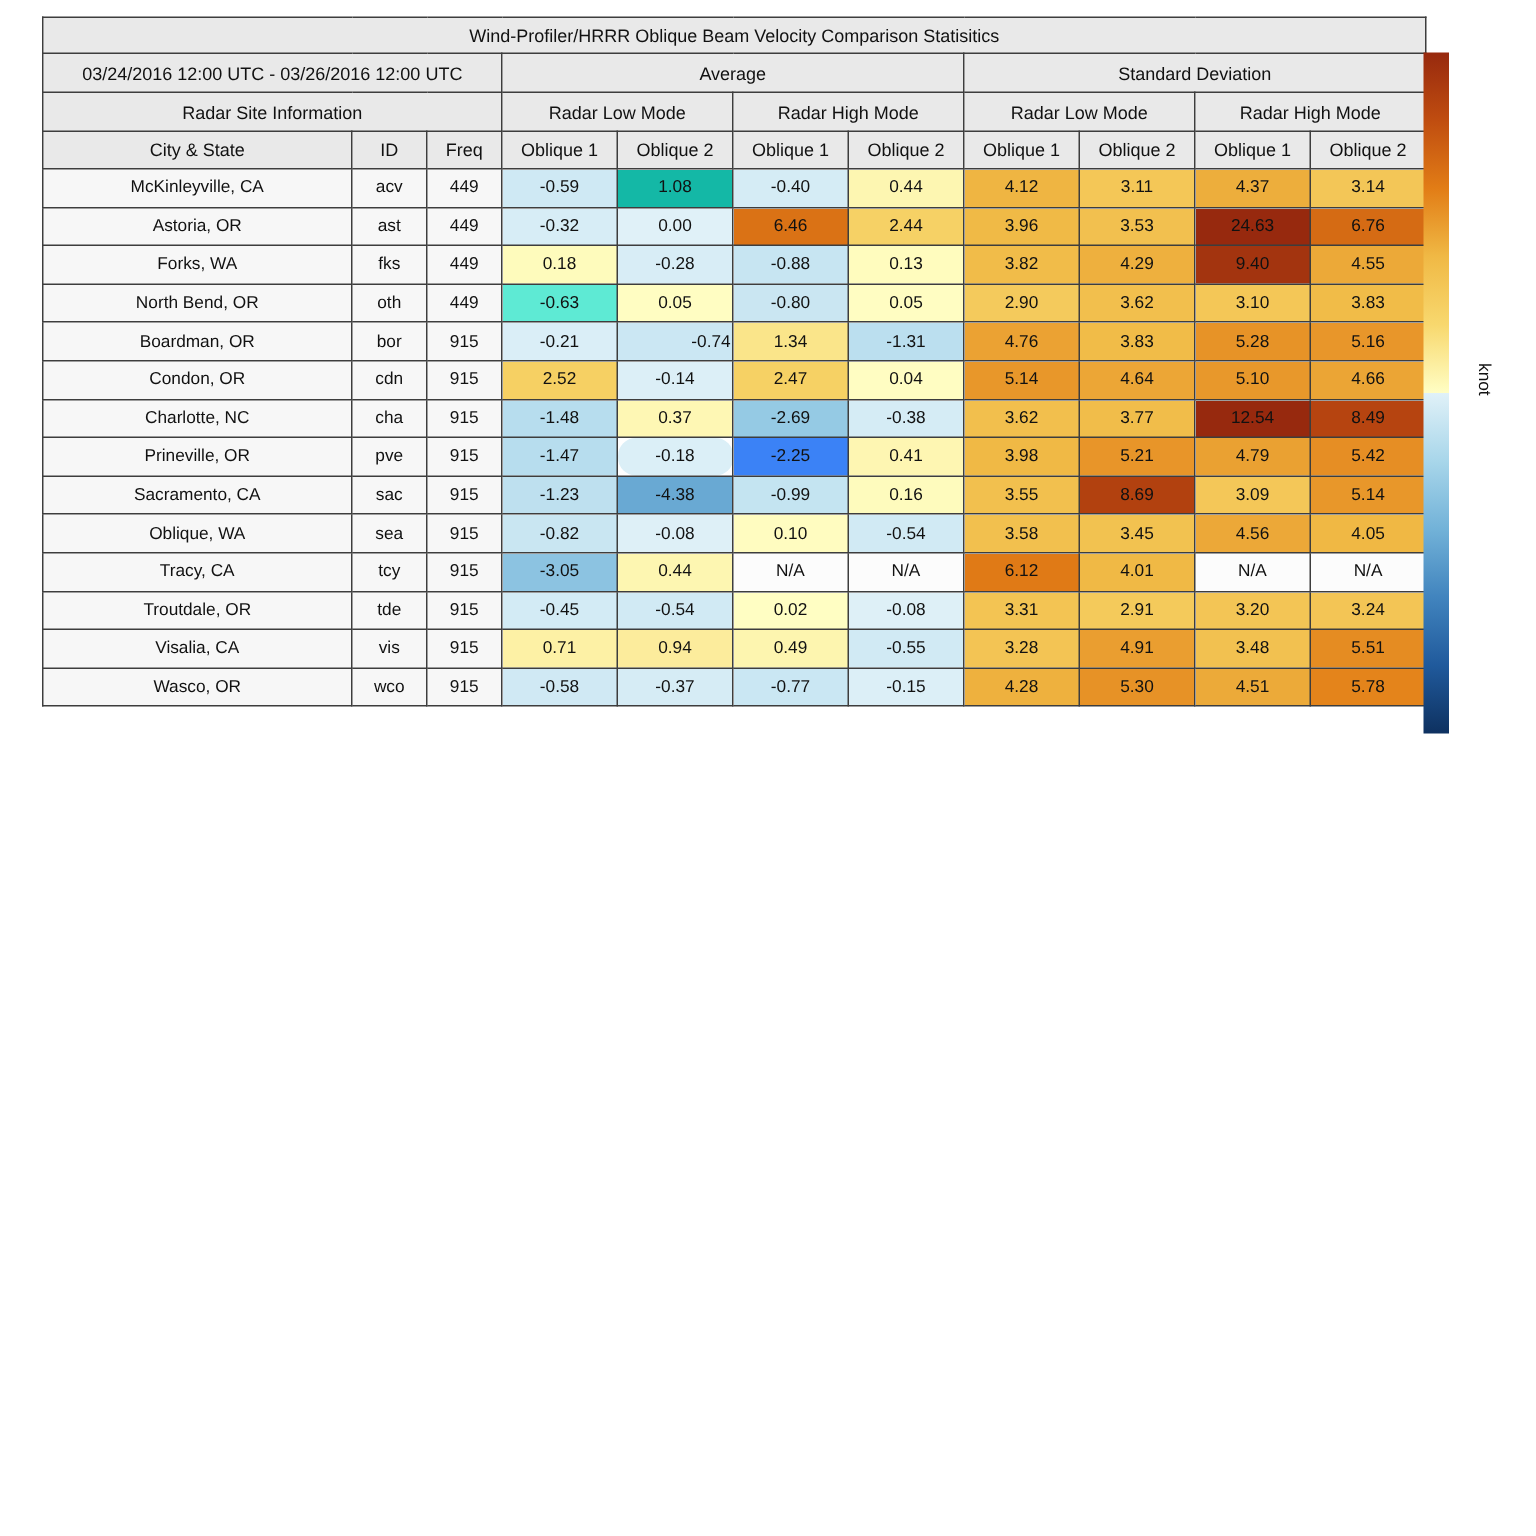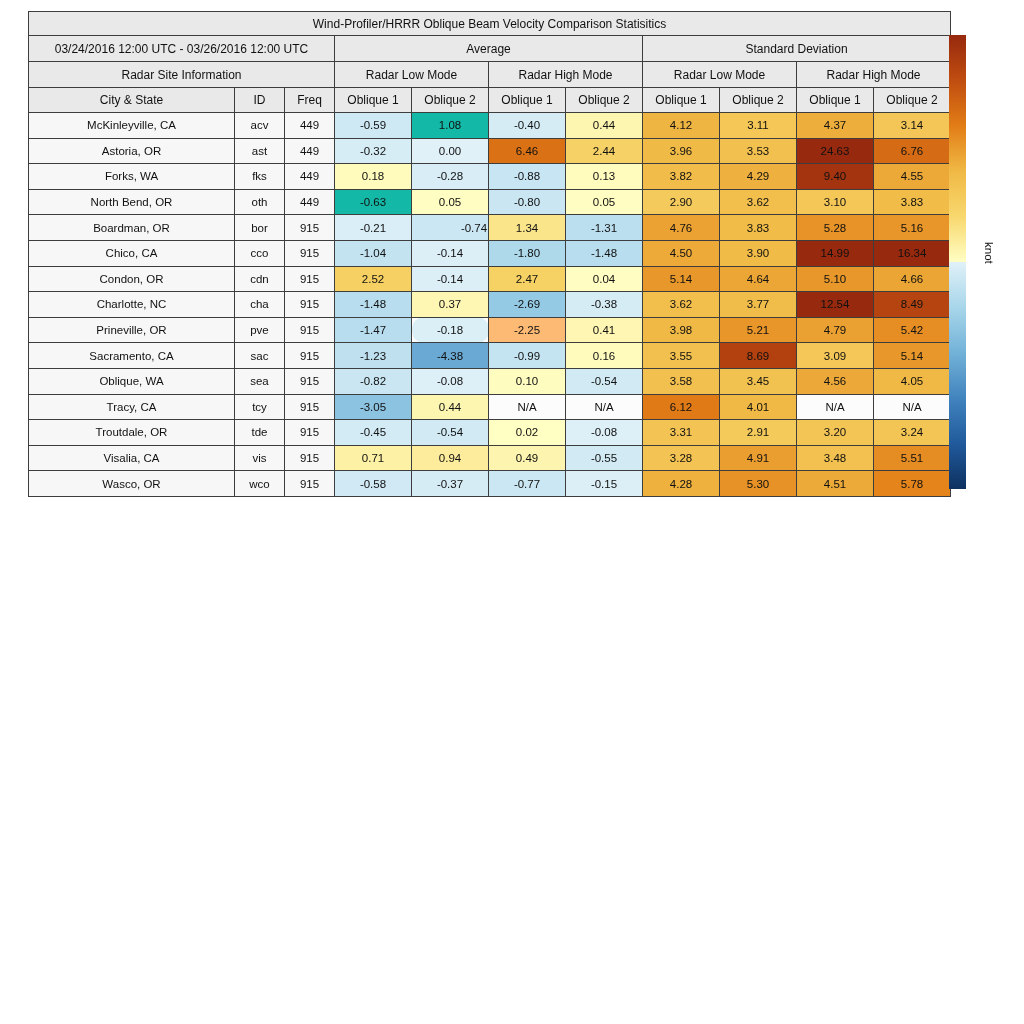--- a/index.html
+++ b/index.html
@@ -156,21 +156,21 @@
           <td class="val" style="background: rgb(255, 252, 190);">0.13</td>
           <td class="val" style="background: rgb(241, 188, 73);">3.82</td>
           <td class="val" style="background: rgb(238, 176, 62);">4.29</td>
           <td class="val" style="background: rgb(163, 52, 15);">9.40</td>
           <td class="val" style="background: rgb(236, 169, 56);">4.55</td>
         </tr>
         <tr class="d-row">
           <td class="lbl">North Bend, OR</td>
           <td class="lbl">oth</td>
           <td class="lbl">449</td>
-          <td class="val" style="background: #14b8a6; margin-left: 39px;">-0.63</td>
+          <td class="val" style="background: #5eead4; margin-left: 39px;">-0.63</td>
           <td class="val" style="background: rgb(255, 253, 194);">0.05</td>
           <td class="val" style="background: rgb(202, 230, 242);">-0.80</td>
           <td class="val" style="background: rgb(255, 253, 194);">0.05</td>
           <td class="val" style="background: rgb(244, 202, 92);">2.90</td>
           <td class="val" style="background: rgb(242, 191, 77);">3.62</td>
           <td class="val" style="background: rgb(244, 199, 87);">3.10</td>
           <td class="val" style="background: rgb(241, 188, 72);">3.83</td>
         </tr>
         <tr class="d-row">
           <td class="lbl">Boardman, OR</td>
@@ -179,33 +179,20 @@
           <td class="val" style="background: rgb(218, 238, 247);">-0.21</td>
           <td class="val" style="background: rgb(203, 231, 243); padding-left: 48px;">-0.74</td>
           <td class="val" style="background: rgb(250, 229, 138);">1.34</td>
           <td class="val" style="background: rgb(187, 223, 239);">-1.31</td>
           <td class="val" style="background: rgb(235, 162, 51);">4.76</td>
           <td class="val" style="background: rgb(241, 188, 72);">3.83</td>
           <td class="val" style="background: rgb(231, 147, 39);">5.28</td>
           <td class="val" style="background: rgb(232, 150, 42);">5.16</td>
         </tr>
         <tr class="d-row">
-          <td class="lbl">Chico, CA</td>
-          <td class="lbl">cco</td>
-          <td class="lbl">915</td>
-          <td class="val" style="background: rgb(195, 227, 241);">-1.04</td>
-          <td class="val" style="background: rgb(220, 239, 247);">-0.14</td>
-          <td class="val" style="background: rgb(174, 217, 235);">-1.80</td>
-          <td class="val" style="background: rgb(183, 221, 238);">-1.48</td>
-          <td class="val" style="background: rgb(237, 170, 57);">4.50</td>
-          <td class="val" style="background: rgb(240, 187, 71);">3.90</td>
-          <td class="val" style="background: rgb(151, 41, 14);">14.99</td>
-          <td class="val" style="background: rgb(151, 41, 14);">16.34</td>
-        </tr>
-        <tr class="d-row">
           <td class="lbl">Condon, OR</td>
           <td class="lbl">cdn</td>
           <td class="lbl">915</td>
           <td class="val" style="background: rgb(246, 208, 99);">2.52</td>
           <td class="val" style="background: rgb(220, 239, 247);">-0.14</td>
           <td class="val" style="background: rgb(246, 209, 100);">2.47</td>
           <td class="val" style="background: rgb(255, 253, 194);">0.04</td>
           <td class="val" style="background: rgb(232, 151, 42);">5.14</td>
           <td class="val" style="background: rgb(236, 166, 54);">4.64</td>
           <td class="val" style="background: rgb(232, 152, 43);">5.10</td>
@@ -223,21 +210,21 @@
           <td class="val" style="background: rgb(241, 189, 74);">3.77</td>
           <td class="val" style="background: rgb(151, 41, 14);">12.54</td>
           <td class="val" style="background: rgb(182, 68, 16);">8.49</td>
         </tr>
         <tr class="d-row">
           <td class="lbl">Prineville, OR</td>
           <td class="lbl">pve</td>
           <td class="lbl">915</td>
           <td class="val" style="background: rgb(183, 221, 238);">-1.47</td>
           <td class="val" style="background: rgb(219, 239, 247); border-radius: 12px;">-0.18</td>
-          <td class="val" style="background: #fdba74;">-2.25</td>
+          <td class="val" style="background: #3b82f6;">-2.25</td>
           <td class="val" style="background: rgb(254, 246, 178);">0.41</td>
           <td class="val" style="background: rgb(240, 185, 69);">3.98</td>
           <td class="val" style="background: rgb(232, 149, 41);">5.21</td>
           <td class="val" style="background: rgb(234, 161, 50);">4.79</td>
           <td class="val" style="background: rgb(230, 142, 36);">5.42</td>
         </tr>
         <tr class="d-row">
           <td class="lbl">Sacramento, CA</td>
           <td class="lbl">sac</td>
           <td class="lbl">915</td>

